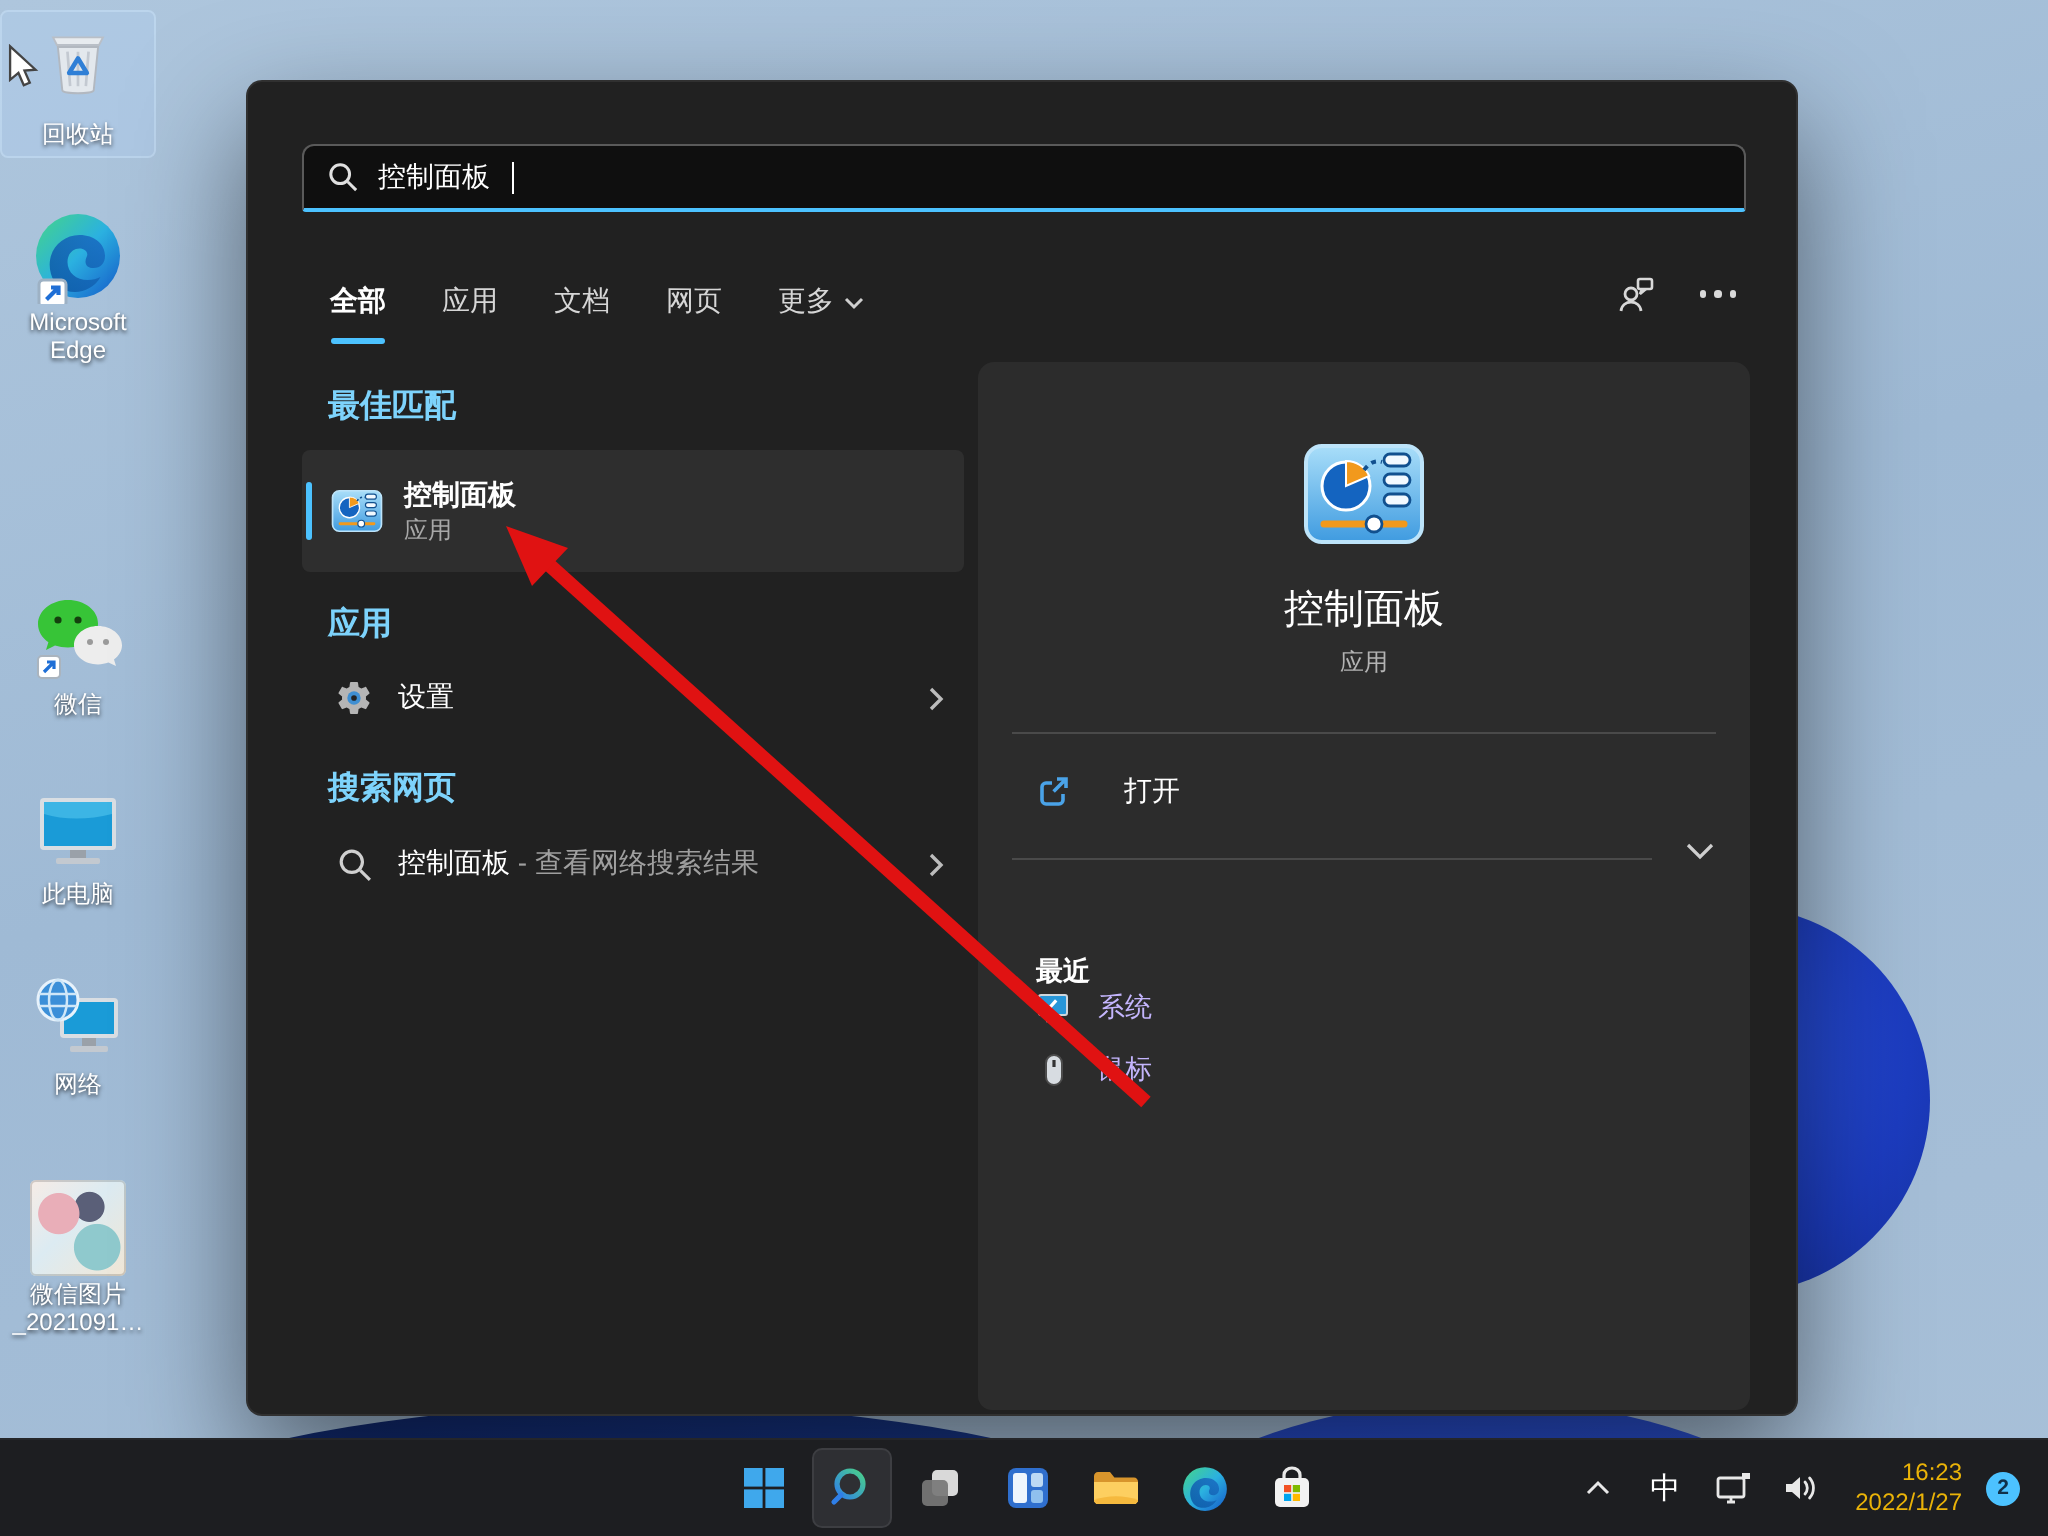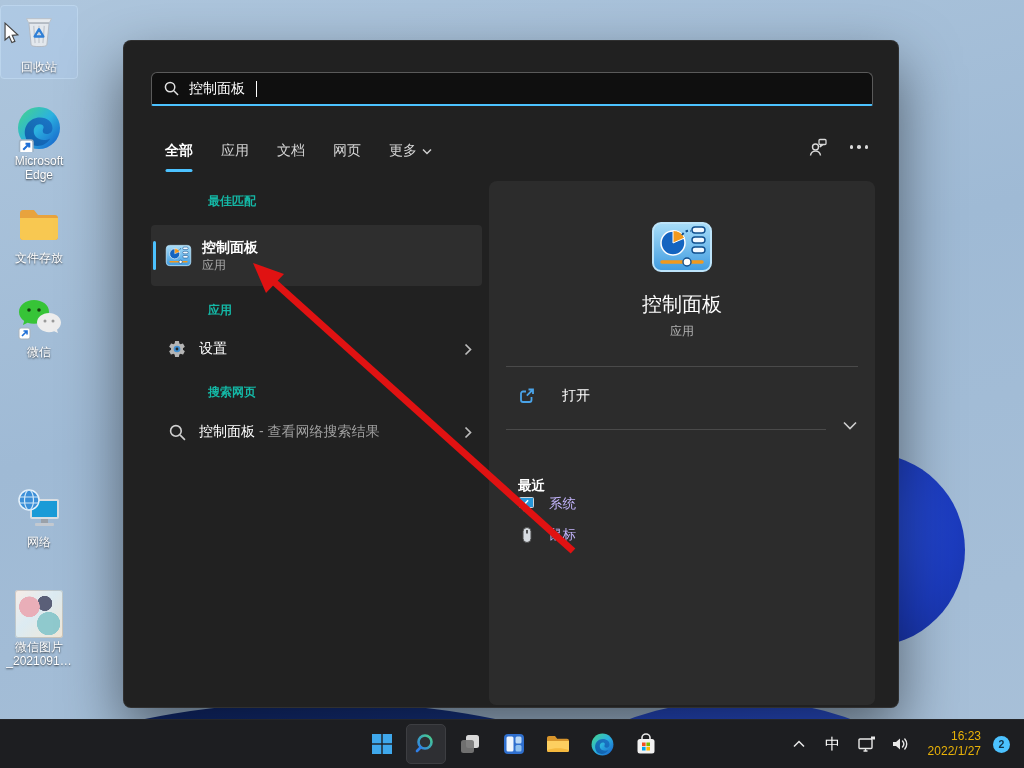--- a/index.html
+++ b/index.html
@@ -50,21 +50,21 @@
   .tab{position:relative;color:#d6d6d6;font-size:14px;display:flex;align-items:center;gap:5px;
        padding:6px 2px;cursor:default;}
   .tab.active{color:#fff;font-weight:bold;}
   .tab.active::after{content:"";position:absolute;left:50%;transform:translateX(-50%);
        bottom:-6px;width:27px;height:3px;border-radius:2px;background:#4cc2ff;}
   .hdr-icons{position:absolute;right:30px;top:96px;display:flex;align-items:center;gap:22px;}
   .dots3{display:flex;gap:4px;}
   .dots3 i{width:3.5px;height:3.5px;border-radius:50%;background:#d9d9d9;}
 
   
-  .sec-h{position:absolute;left:40px;color:#14b8a6;font-size:12px;font-weight:bold;margin-left:44px;}
+  .sec-h{position:absolute;left:40px;color:#7dd3fc;font-size:16px;font-weight:bold;}
   .best-item{position:absolute;left:27px;top:184px;width:331px;height:61px;background:#2e2e2e;
              border-radius:4px;display:flex;align-items:center;}
   .best-item .accent{position:absolute;left:2px;top:16px;width:3px;height:29px;border-radius:2px;background:#4cc2ff;}
   .best-item .bi-icon{margin:0 10px 0 14px;}
   .bi-title{color:#fff;font-size:14px;font-weight:bold;line-height:19px;}
   .bi-sub{color:#a8a8a8;font-size:12px;line-height:16px;}
   .lrow{position:absolute;left:27px;width:331px;height:40px;display:flex;align-items:center;border-radius:4px;}
   .lrow .ric{margin:0 12px 0 16px;width:20px;display:flex;justify-content:center;}
   .lrow .rlabel{color:#fff;font-size:14px;}
   .rlabel .dim{color:#9f9f9f;}
@@ -143,46 +143,49 @@
         </defs>
         <circle cx="16" cy="16" r="14" fill="url(#eg1)"></circle>
         <path d="M7 22c-2-7 3-13 9.5-13 5 0 8.5 3 8.5 7 0 2.5-1.5 4-3.8 4-1.7 0-2.7-.8-2.7-2.2 0-1 .6-1.6.6-2.3 0-1.2-1.2-2-2.6-2-2.3 0-4 1.9-4 4.5 0 3.6 2.9 6 6.8 6 1.5 0 2.9-.3 4.2-1-1.8 3.2-5.2 5-8.5 5-4.1 0-7.1-2.4-8-6z" fill="url(#eg2)" opacity=".88"></path>
         <rect x="3" y="24" width="9" height="9" rx="1.5" fill="#fff" stroke="#9db1c4"></rect>
         <path d="M5.5 30.5l4-4M9.5 29v-2.5H7" stroke="#1f6fd6" stroke-width="1.4" fill="none"></path>
       </svg>
     </span>
     <span class="dlabel">Microsoft Edge</span>
   </div>
 
-  <div class="dicon d3">
-    <span class="glyph">
-      <svg width="48" height="48" viewBox="0 0 48 48">
-        <path d="M5 12c0-1.7 1.3-3 3-3h11l4 5h17c1.7 0 3 1.3 3 3v19c0 1.7-1.3 3-3 3H8c-1.7 0-3-1.3-3-3z" fill="#e8a33d"></path>
-        <path d="M5 17h38v19c0 1.7-1.3 3-3 3H8c-1.7 0-3-1.3-3-3z" fill="#f8c851"></path>
-      </svg>
-    </span>
-    <span class="dlabel">文件存放</span>
-  </div>
 
   <div class="dicon d4">
     <span class="glyph">
       <svg width="48" height="48" viewBox="0 0 48 48">
         <path d="M19 5C10.7 5 4 10.4 4 17c0 3.7 2 6.9 5.2 9.1L8 30l4.5-2.3c2 .6 4.2 1 6.5 1 8.3 0 15-5.4 15-12S27.3 5 19 5z" fill="#37c437"></path>
         <circle cx="14" cy="15" r="1.8" fill="#14400e"></circle>
           <circle cx="24" cy="15" r="1.8" fill="#14400e"></circle>
         <path d="M34 18c-6.6 0-12 4.3-12 9.6s5.4 9.6 12 9.6c1.8 0 3.6-.3 5.2-.9L43 38l-1-3.3c2.5-1.8 4-4.3 4-7.1 0-5.3-5.4-9.6-12-9.6z" fill="#ededed"></path>
         <circle cx="30" cy="26" r="1.5" fill="#9a9a9a"></circle>
           <circle cx="38" cy="26" r="1.5" fill="#9a9a9a"></circle>
         <rect x="4" y="33" width="11" height="11" rx="2" fill="#fff" stroke="#aab4be"></rect>
         <path d="M7 41l4.5-4.5M12 39.5V36h-3.5" stroke="#1f6fd6" stroke-width="1.6" fill="none"></path>
       </svg>
     </span>
     <span class="dlabel">微信</span>
   </div>
 
+  <div class="dicon d5">
+    <span class="glyph">
+      <svg width="48" height="48" viewBox="0 0 48 48">
+        <rect x="5" y="9" width="38" height="26" rx="2" fill="#d9dee3"></rect>
+        <rect x="7" y="11" width="34" height="22" fill="#1a9bd7"></rect>
+        <path d="M7 11h34v6c-12 3-24 3-34 0z" fill="#45bbe8" opacity=".8"></path>
+        <path d="M20 35h8v4h-8z" fill="#9aa1a9"></path>
+        <rect x="13" y="39" width="22" height="3" rx="1" fill="#c3c9d0"></rect>
+      </svg>
+    </span>
+    <span class="dlabel">此电脑</span>
+  </div>
 
   <div class="dicon d6">
     <span class="glyph">
       <svg width="48" height="48" viewBox="0 0 48 48">
         <rect x="15" y="14" width="29" height="20" rx="2" fill="#d9dee3"></rect>
         <rect x="17" y="16" width="25" height="16" fill="#1a9bd7"></rect>
         <path d="M26 34h7v4h-7z" fill="#9aa1a9"></path>
         <rect x="20" y="38" width="19" height="3" rx="1" fill="#c3c9d0"></rect>
         <circle cx="14" cy="15" r="10" fill="#3b8fd8" stroke="#e7f2fb" stroke-width="1.5"></circle>
         <ellipse cx="14" cy="15" rx="4.5" ry="10" fill="none" stroke="#cfe7f8" stroke-width="1.2"></ellipse>

